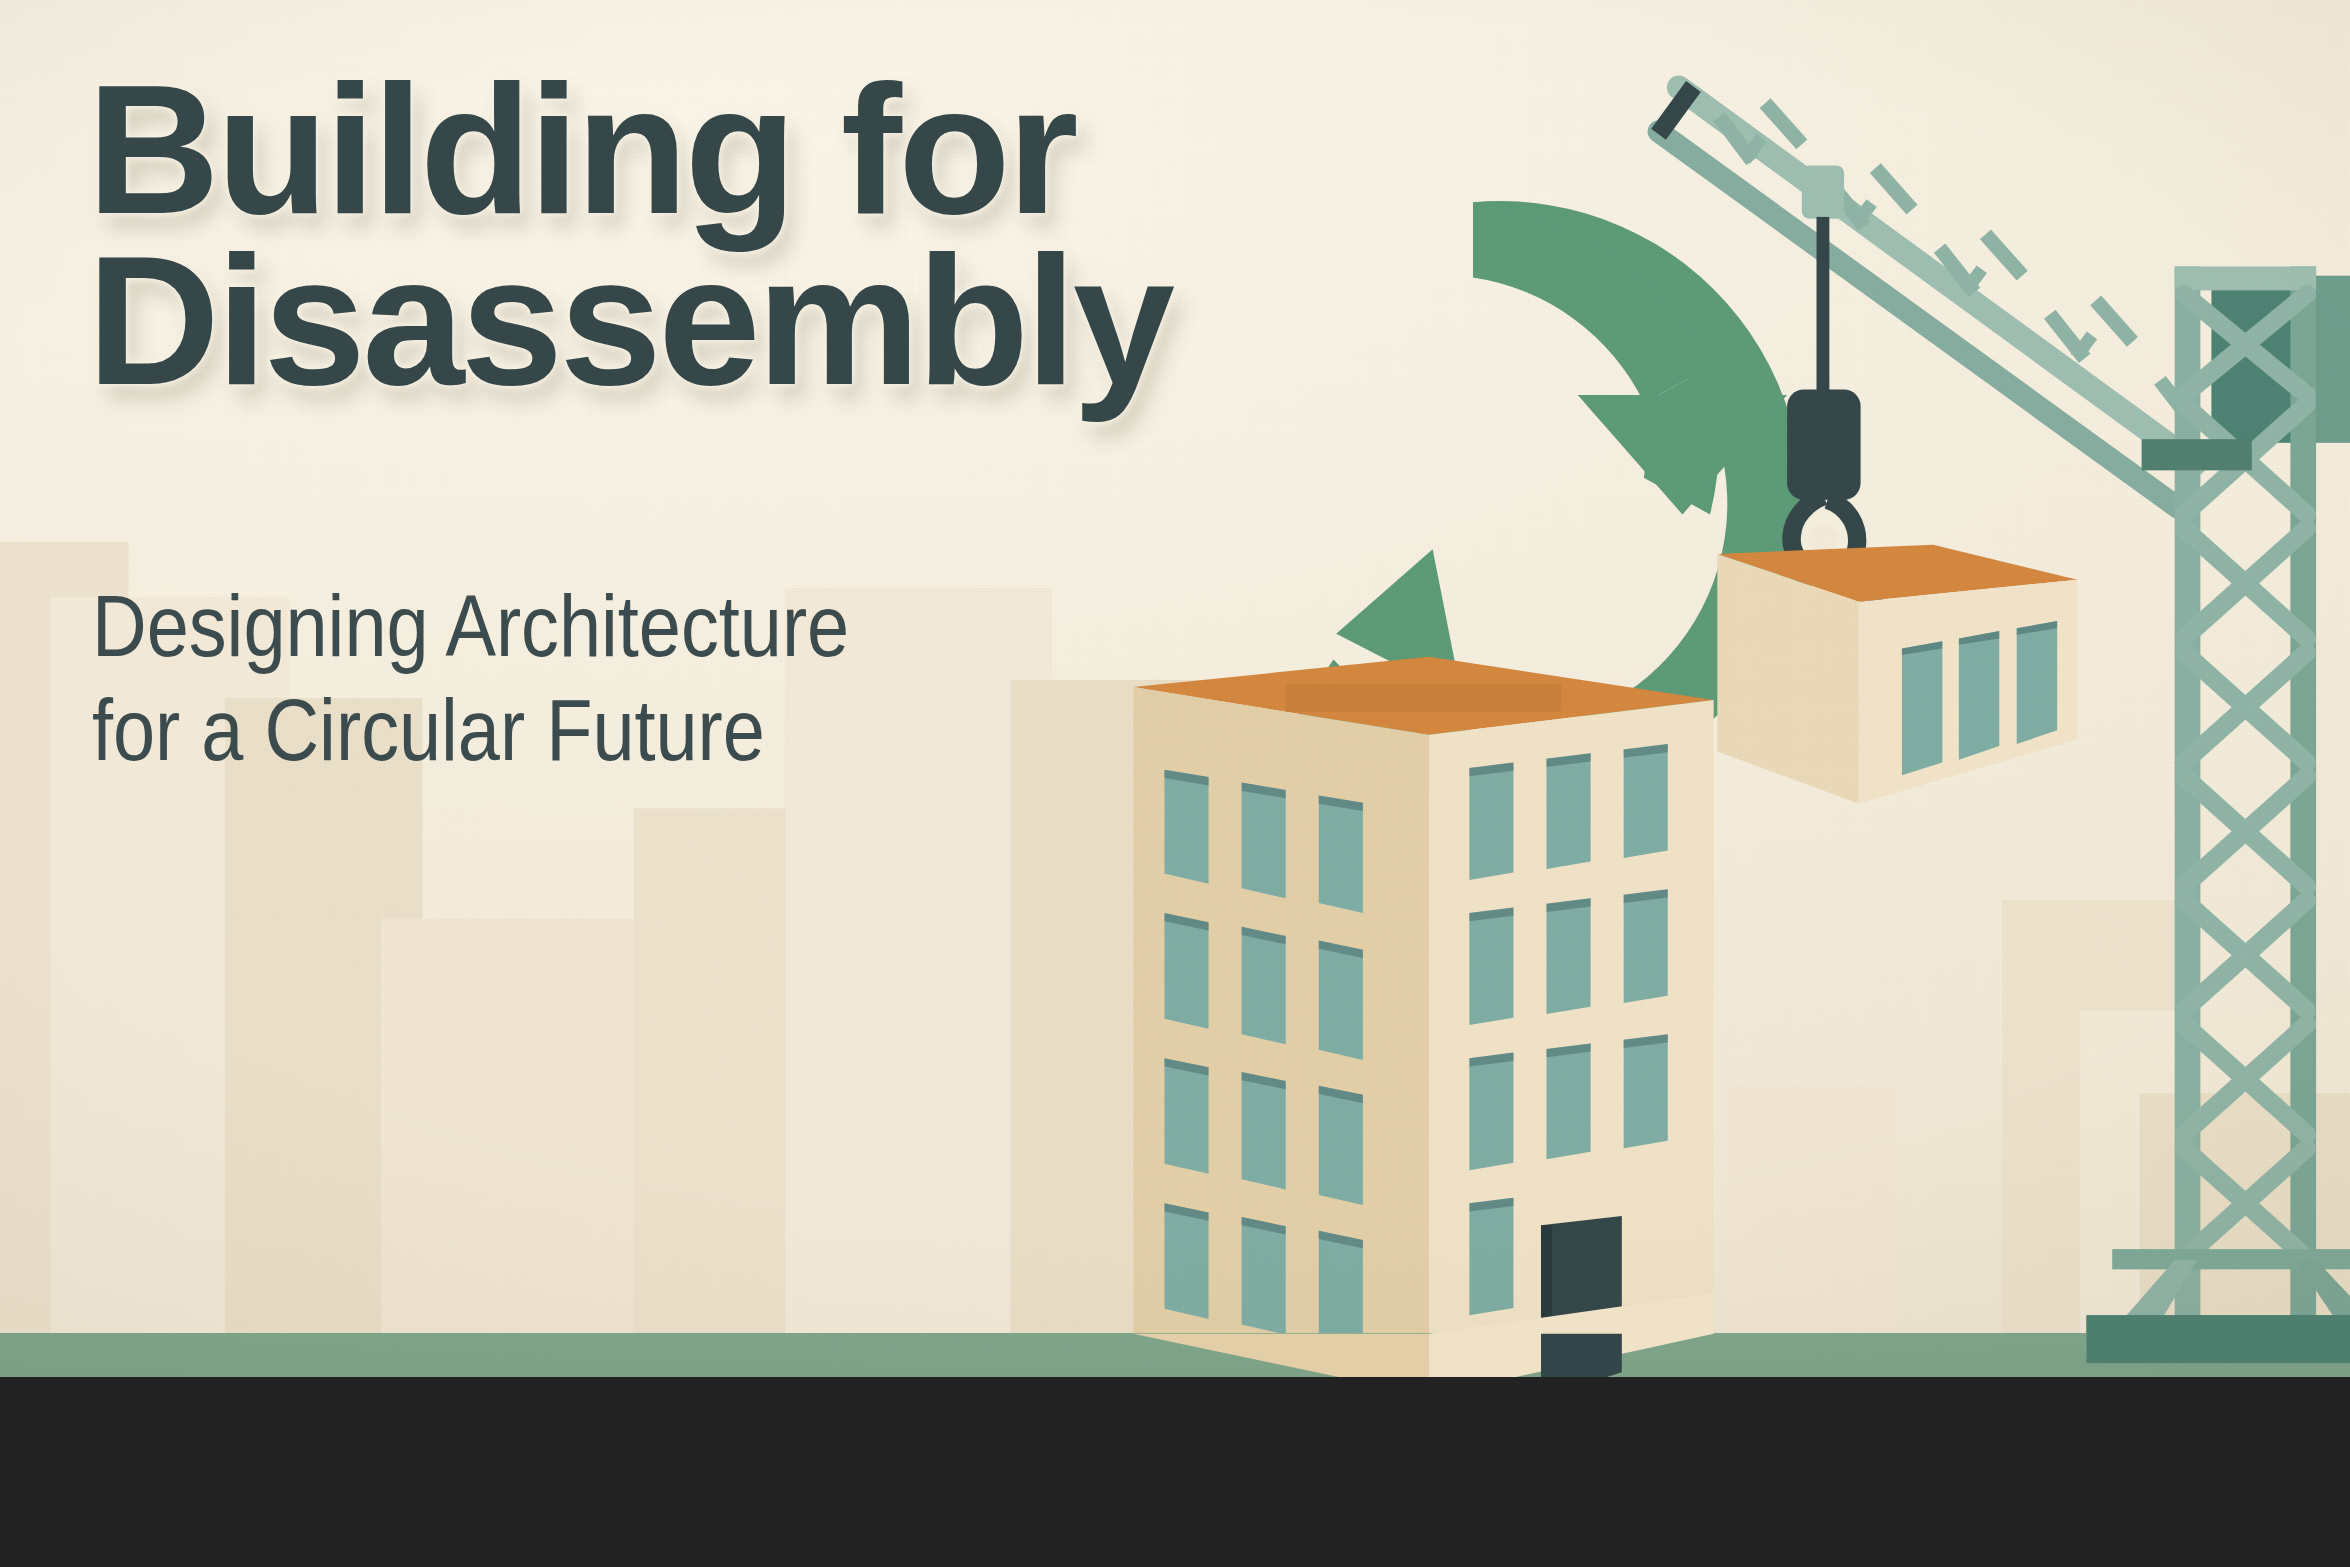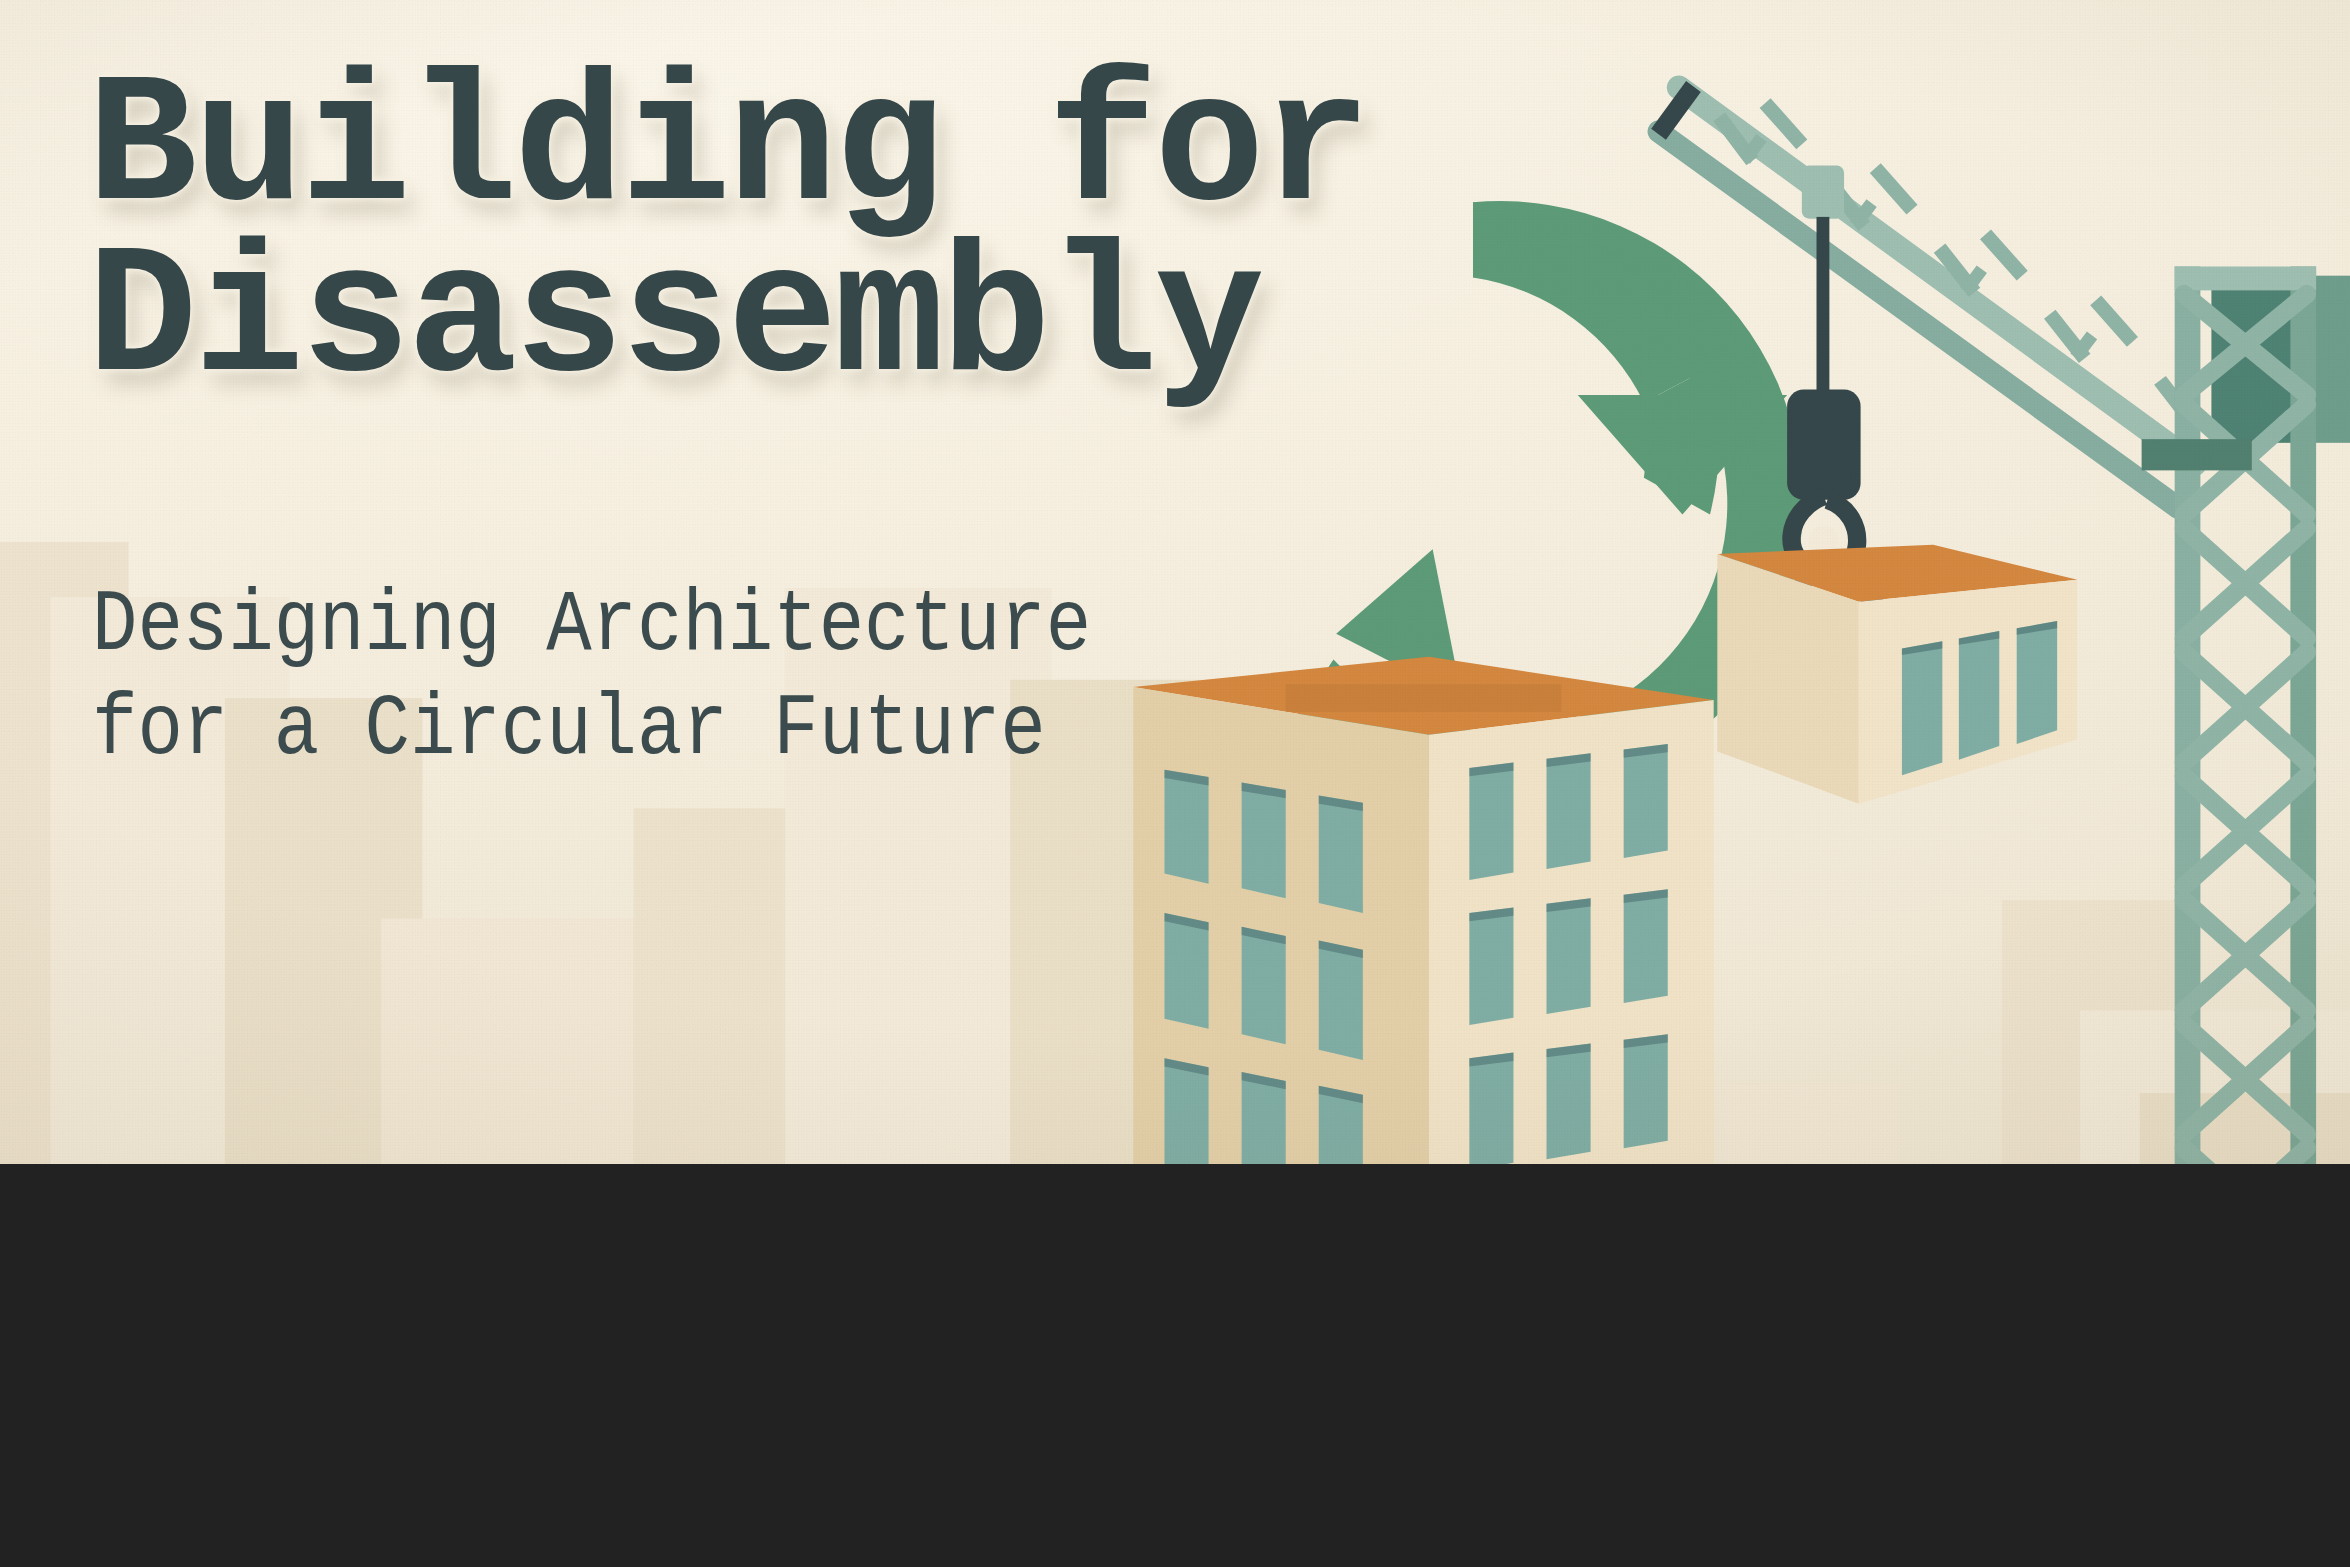--- a/index.html
+++ b/index.html
@@ -1,24 +1,24 @@
 <!DOCTYPE html>
 <html style="font-size:14.7px"><head>
 <meta charset="utf-8">
 <style>
   html,body{margin:0;padding:0;background:#222;}
   *{box-sizing:border-box;}
 
   #poster{
     position:relative;
     width:2351px;
-    height:1164px;
+    height:1377px;
     overflow:hidden;
     background:#f6f0e2;
-    font-family:Liberation Mono, monospace;
+    font-family:Liberation Sans, sans-serif;
   }
 
   
   .sky{
     position:absolute; inset:0;
     background:
       radial-gradient(120% 90% at 30% 10%, #faf5e9 0%, #f4eddd 55%, #efe6d3 100%);
   }
   
   .grain{

